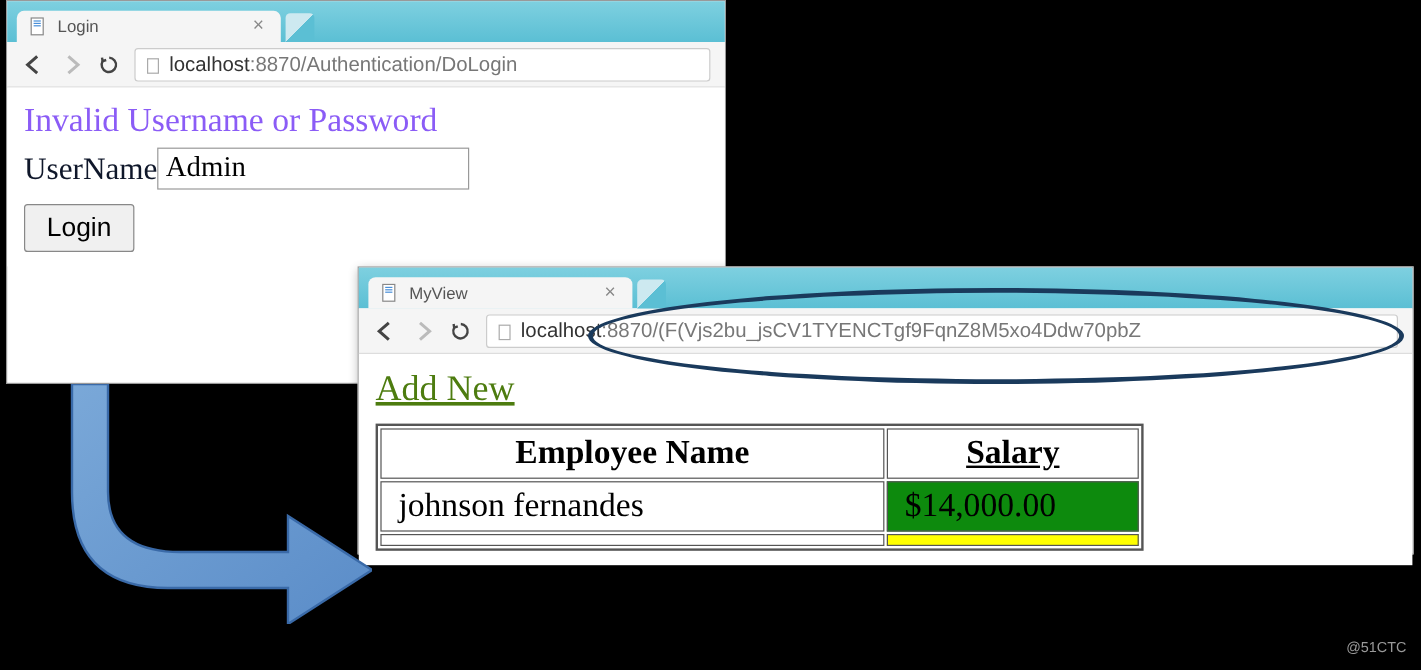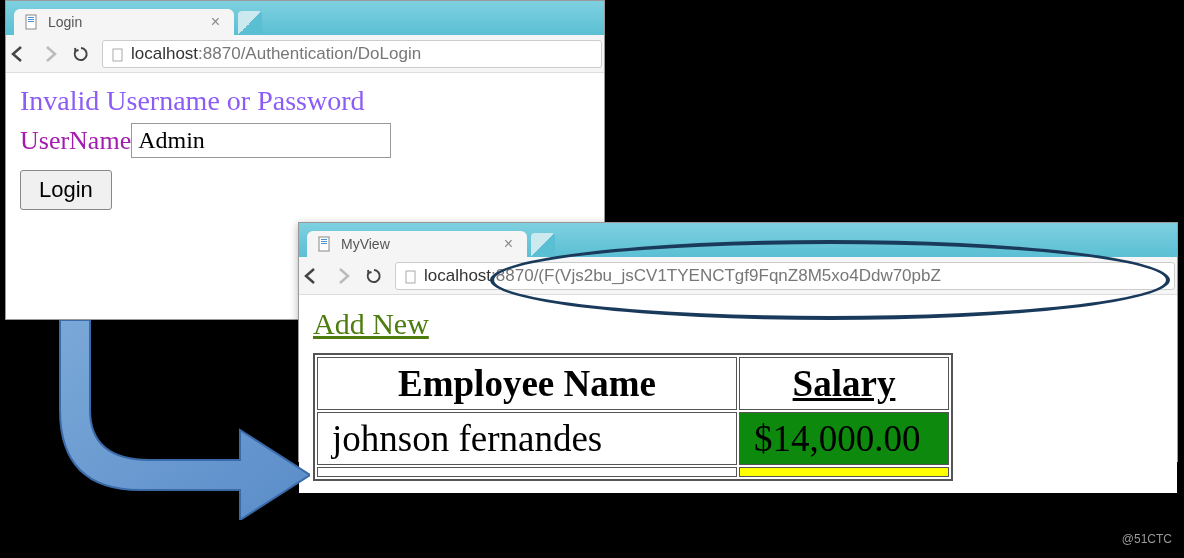--- a/index.html
+++ b/index.html
@@ -65,21 +65,21 @@
       height: 24px;
       background: linear-gradient(135deg, #cde9f0 50%, #5bbfd4 50%);
       margin-left: 4px;
       border-radius: 4px 4px 0 0;
     }
     .toolbar {
       background: #f5f5f5;
       height: 38px;
       display: flex;
       align-items: center;
-      padding: 0 2px;
+      padding: 0 12px;
       gap: 12px;
       border-bottom: 1px solid #ddd;
     }
     .nav-icon {
       color: #555;
       font-size: 20px;
       display: flex;
       align-items: center;
     }
     .nav-icon.disabled { color: #bbb; }
@@ -113,21 +113,21 @@
       color: #8b5cf6;
       font-size: 28px;
       margin-bottom: 6px;
     }
     .form-row {
       display: flex;
       align-items: center;
       font-size: 26px;
       margin-bottom: 4px;
     }
-    .form-label { color: #a21caf; }
+    .form-label { color: #0f172a; }
     .form-input {
       border: 1px solid #999;
       font-size: 24px;
       padding: 3px 6px;
       font-family: "Times New Roman", serif;
       width: 260px;
     }
     .form-input.focused {
       outline: 2px solid #6fa8dc;
       border-color: #6fa8dc;
@@ -150,21 +150,21 @@
       margin-bottom: 12px;
     }
     .data-table {
       border-collapse: separate;
       border-spacing: 2px;
       border: 2px solid #555;
     }
     .data-table th, .data-table td {
       border: 1px solid #555;
       padding: 4px 14px;
-      font-size: 37px;
+      font-size: 28px;
       text-align: left;
     }
     .data-table th {
       font-weight: bold;
       text-align: center;
     }
     .data-table th:first-child { width: 420px; }
     .data-table th:last-child { width: 210px; text-decoration: underline; }
     .salary-green { background: #0d8a0d; color: #000; }
     .salary-yellow { background: #ffff00; color: #000; }

